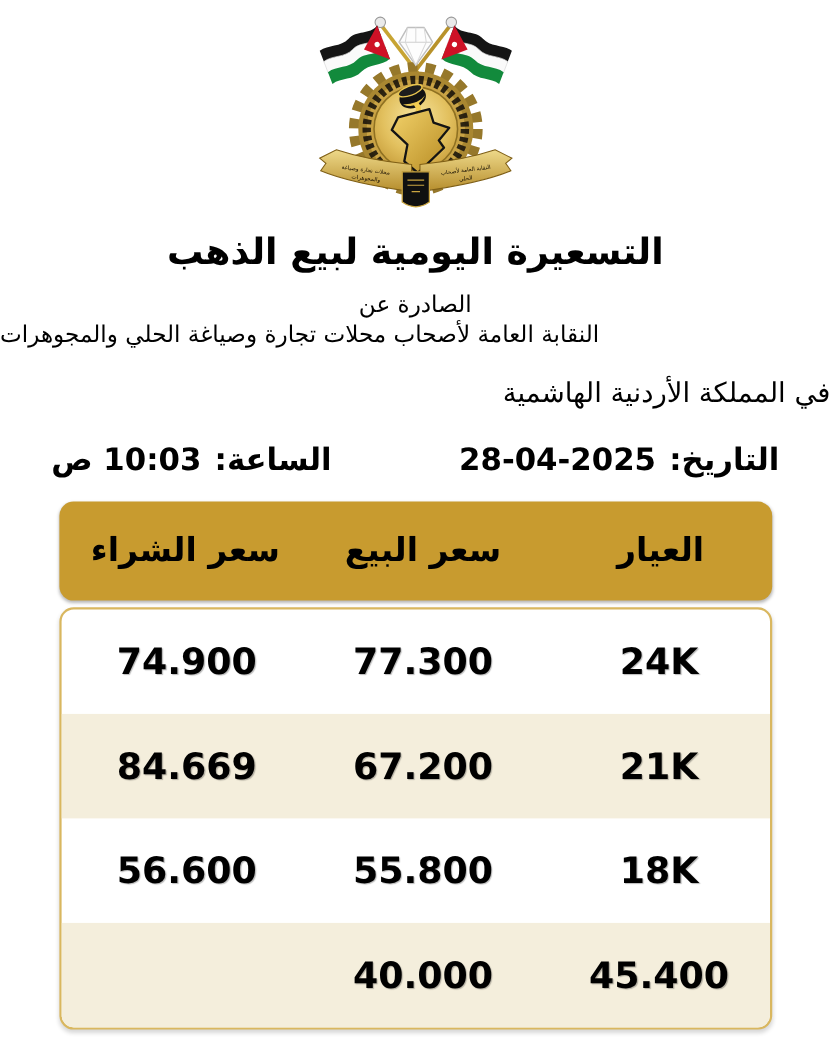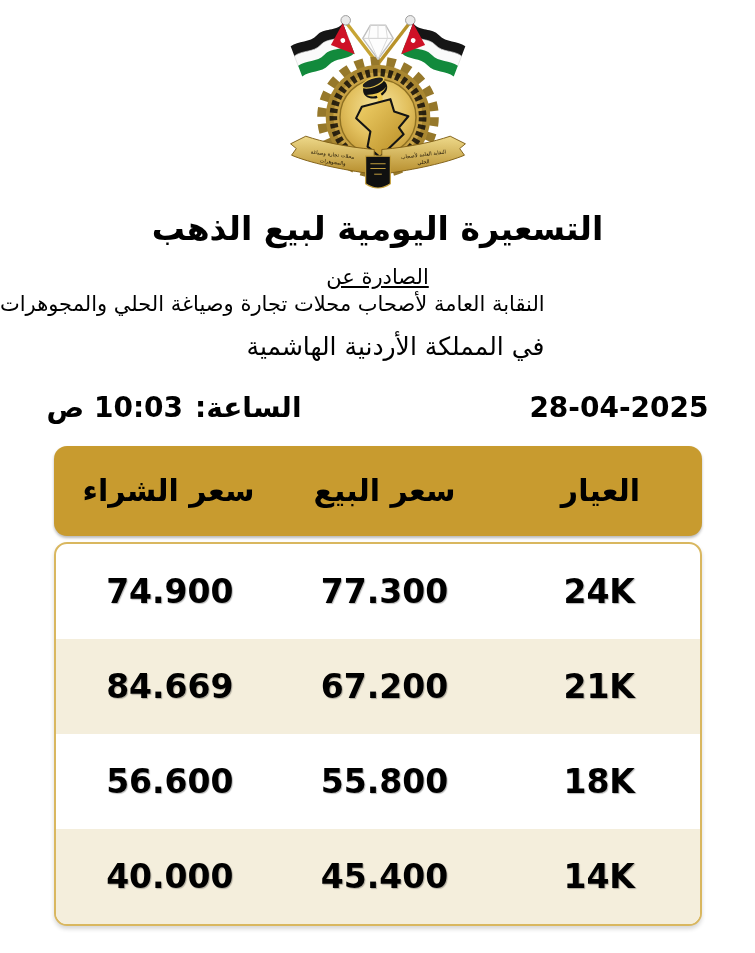--- a/index.html
+++ b/index.html
@@ -8,23 +8,23 @@
     font-family:"DejaVu Sans",sans-serif;color:#000;
   }
   .page{position:relative;width:755px;height:773px;}
 
   .logo-wrap{display:flex;justify-content:center;padding-top:7px;}
 
   .title{
     margin:12px 0 0;text-align:center;
     font-size:33px;font-weight:700;letter-spacing:0;
   }
-  .issued{margin-top:16px;text-align:center;font-size:21px;line-height:1.25;text-decoration:underline;}
+  .issued{margin-top:16px;text-align:center;font-size:21px;line-height:1.25;}
   .org{text-align:left;font-size:21px;line-height:1.3;margin-top:1px;}
-  .country{text-align:center;font-size:25px;margin-top:13px;padding-left:36px;}
+  .country{text-align:right;font-size:25px;margin-top:23px;padding-left:36px;}
 
   .meta{
     direction:rtl;display:flex;justify-content:space-between;align-items:center;
     width:662px;margin:30px auto 0;font-size:28px;font-weight:700;
   }
   .meta .pair{display:flex;align-items:center;gap:12px;white-space:nowrap;}
 
   .price-table{width:648px;margin:22px auto 0;}
   .thead{
     direction:rtl;display:grid;grid-template-columns:1fr 1fr 1fr;
@@ -135,20 +135,21 @@
     </svg>
   </div>
 
   <h1 class="title">التسعيرة اليومية لبيع الذهب</h1>
   <div class="issued">الصادرة عن</div>
   <div class="org">النقابة العامة لأصحاب محلات تجارة وصياغة الحلي والمجوهرات</div>
   <div class="country">في المملكة الأردنية الهاشمية</div>
 
   <div class="meta" dir="rtl">
     <div class="pair">
+      <span>التاريخ:</span>
       <span class="num">28-04-2025</span>
     </div>
     <div class="pair">
       <span>الساعة:</span>
       <span>10:03 ص</span>
     </div>
   </div>
 
   <div class="price-table">
     <div class="thead">
@@ -167,20 +168,19 @@
         <div class="cell">21K</div>
         <div class="cell num">67.200</div>
         <div class="cell num">84.669</div>
       </div>
       <div class="row">
         <div class="cell">18K</div>
         <div class="cell num">55.800</div>
         <div class="cell num">56.600</div>
       </div>
       <div class="row alt">
-        <div class="cell">14K</div>
         <div class="cell num">45.400</div>
         <div class="cell num">40.000</div>
       </div>
     </div>
   </div>
 
 </div>
 
 </body></html>

